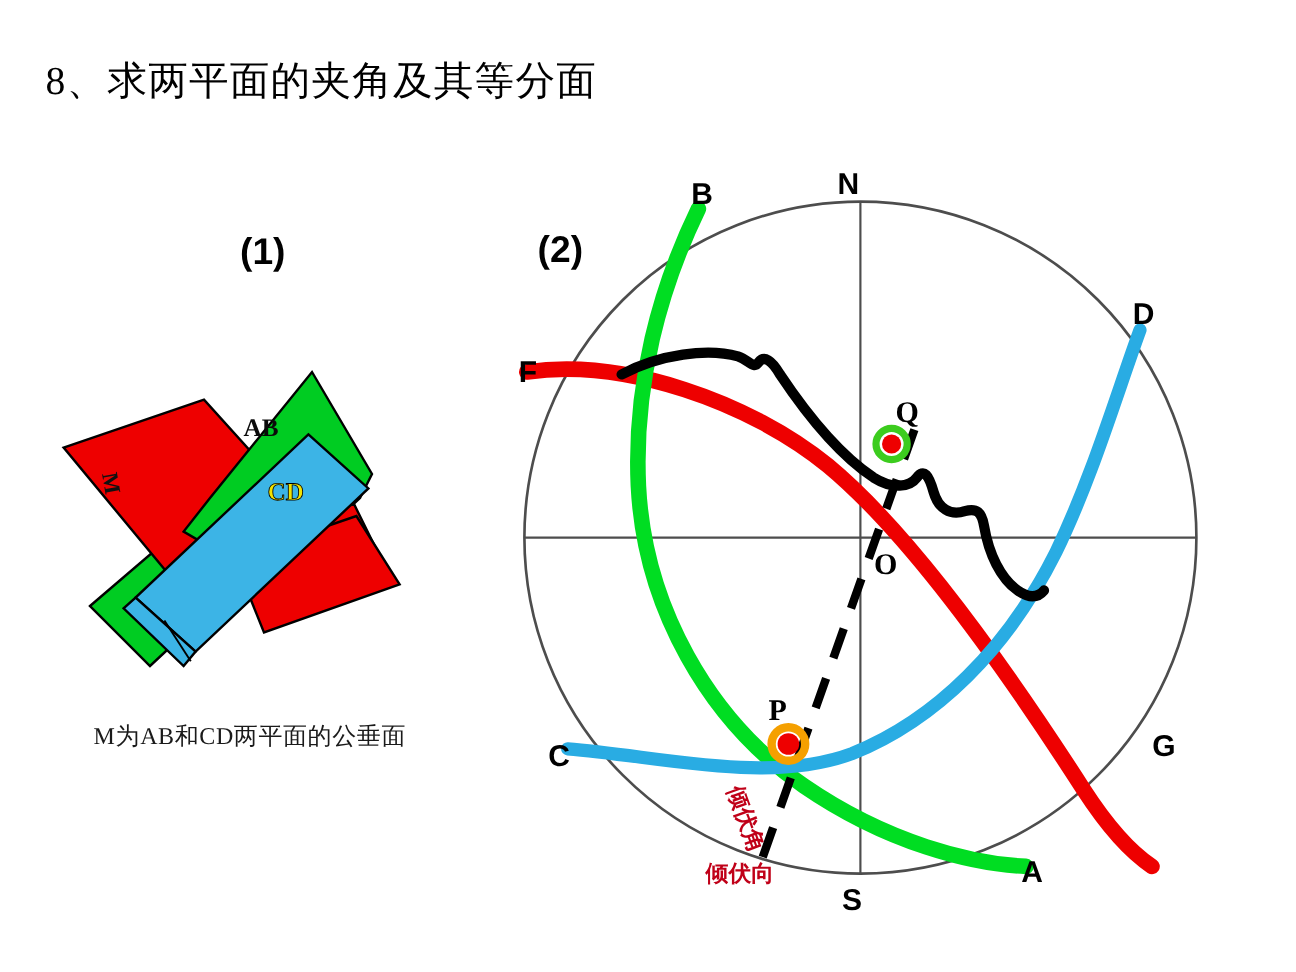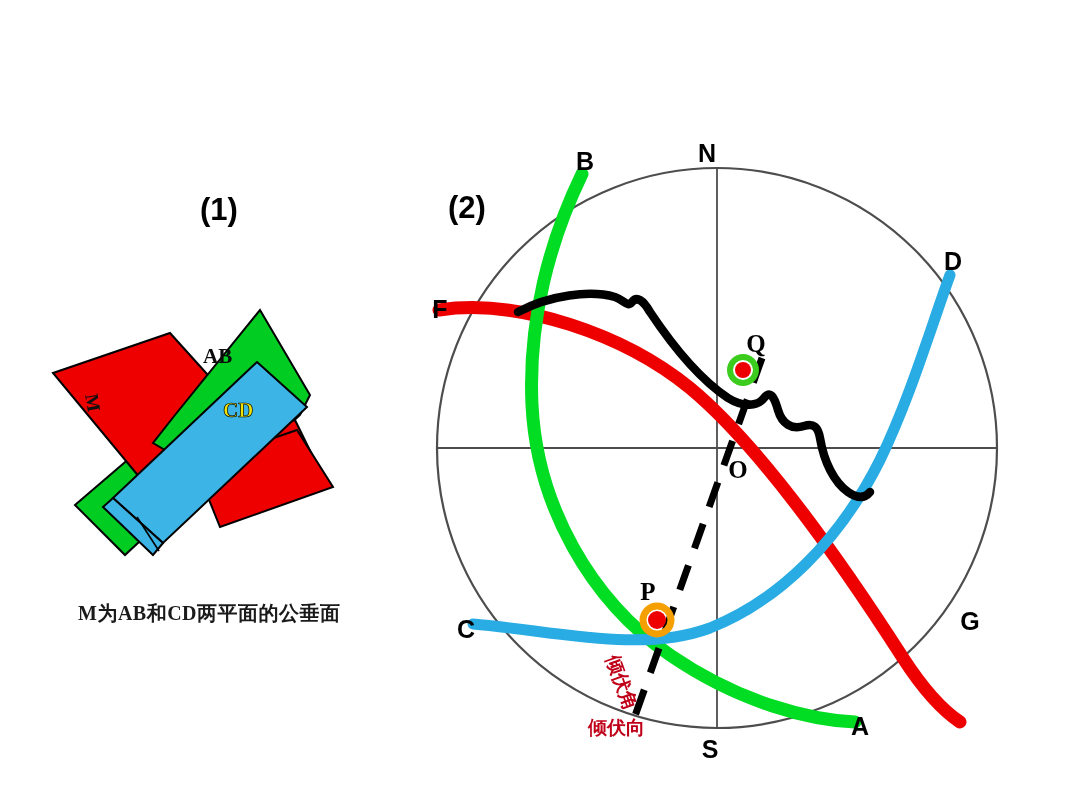--- a/index.html
+++ b/index.html
@@ -43,21 +43,20 @@
     font-weight:bold;
   }
   .fig1-caption{
     position:absolute;
     left:78px; top:600px;
     font-family:"Liberation Serif", serif;
     font-size:20px;
     color:#1a1a1a;
     white-space:nowrap;
     letter-spacing:0.5px;
-    font-weight:bold;
   }
 
   
   #net-wrap{position:absolute;left:410px;top:130px;width:640px;height:640px;}
   #net-svg{display:block;width:640px;height:640px;}
 
   .net-label{
     font-family:"Liberation Sans", sans-serif;
     font-weight:bold;
     font-size:25px;
@@ -74,20 +73,21 @@
     font-size:19px;
     font-weight:bold;
     fill:#c00018;
   }
 </style>
 </head>
 <body>
 
 <div id="slide">
 
+  <div class="slide-title">8、求两平面的夹角及其等分面</div>
 
   <div class="fig-num" id="fig-num-1">(1)</div>
 
   <div class="fig-num" id="fig-num-2">(2)</div>
 
   <div id="fig1-wrap">
     <svg id="fig1-svg" viewBox="0 0 330 330" xmlns="http://www.w3.org/2000/svg">
 
       <polygon points="30,250 100,190 155,230 80,300" fill="#00cc22" stroke="#000000" stroke-width="2"></polygon>
 

